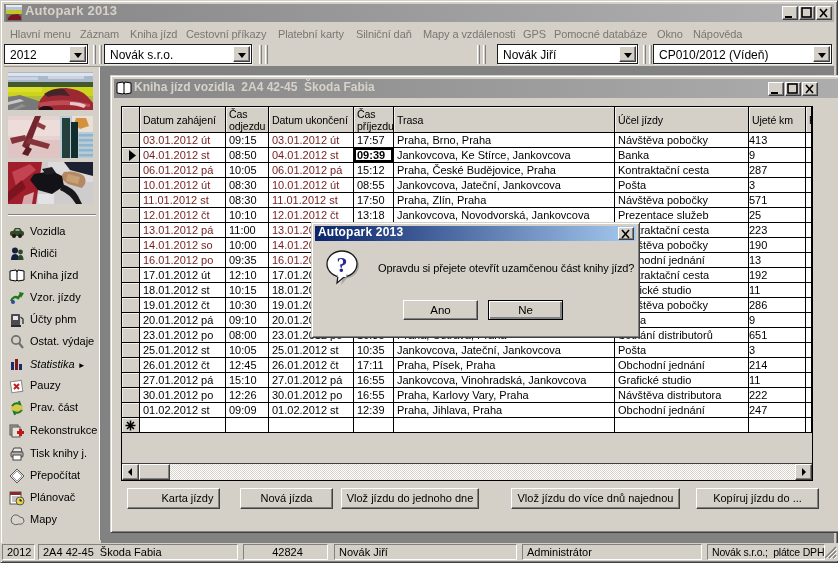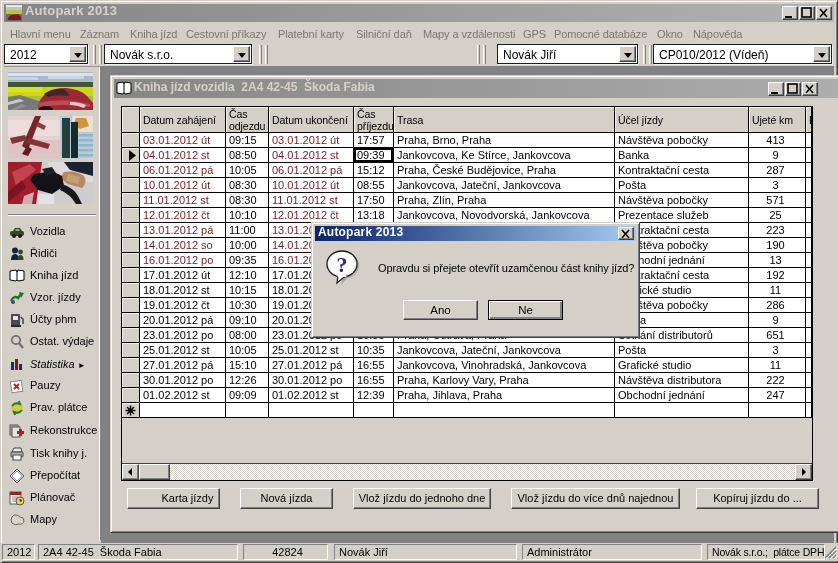--- a/index.html
+++ b/index.html
@@ -56,21 +56,21 @@
   background:#d4d0c8; border:1px solid #000; }
 #gtable { border-collapse:separate; border-spacing:0; table-layout:fixed; width:690px; }
 #gtable td, #gtable th { border-right:1px solid #000; border-bottom:1px solid #000;
   box-sizing:border-box; overflow:hidden; white-space:nowrap;
   font-weight:normal; text-align:left; padding:0 0 0 3px; font-size:11px; }
 #gtable th { background:#d4d0c8; height:26px; vertical-align:middle; line-height:12px; font-size:10.6px; letter-spacing:-0.1px;
   box-shadow: inset 1px 1px 0 #f0efec; margin-left: 28px; }
 #gtable td { height:15px; background:#fff; color:#000; }
 #gtable td.sel { background:#d4d0c8; box-shadow: inset 1px 1px 0 #f0efec; }
 #gtable td.red { color:#731d1d; }
-#gtable td.km { text-align:center; padding:0 3px 0 0; }
+#gtable td.km { text-align:left; padding:0 3px 0 0; }
 
 .sbtn { position:absolute; background:#d4d0c8; border:1px solid; border-color:#fff #404040 #404040 #fff;
   box-shadow: inset -1px -1px 0 #808080; }
 .dither { background-image: conic-gradient(#fff 90deg, #d7d3cb 0 180deg, #fff 0 270deg, #d7d3cb 0);
   background-size:2px 2px; }
 
 .bbtn { position:absolute; top:412px; height:21px; background:#d4d0c8;
   border:1px solid; border-color:#fff #404040 #404040 #fff;
   box-shadow: inset -1px -1px 0 #808080;
   font-size:11px; text-align:center; line-height:19px; color:#000; }
@@ -270,21 +270,21 @@
     <div class="navt" style="top:358px;font-style:italic;">Statistika <span style="font-size:8px">►</span></div>
     <svg class="navi" style="top:378px;" viewBox="0 0 16 16">
       <rect x="2" y="3" width="11" height="11" fill="#fff" stroke="#888" transform="rotate(-8 8 8)"></rect>
       <path d="M5 6 L10 11 M10 6 L5 11" stroke="#c02020" stroke-width="2"></path>
     </svg>
     <div class="navt" style="top:379px;">Pauzy</div>
     <svg class="navi" style="top:400px;" viewBox="0 0 16 16">
       <circle cx="8" cy="8" r="6" fill="#d8c84a"></circle>
       <path d="M3 6 Q6 2 11 4 L10 1 M13 10 Q10 14 5 12 L6 15" fill="none" stroke="#1a7a3a" stroke-width="2"></path>
     </svg>
-    <div class="navt" style="top:401px;">Prav. plátce</div>
+    <div class="navt" style="top:401px;">Prav. část</div>
     <svg class="navi" style="top:423px;" viewBox="0 0 16 16">
       <rect x="1" y="2" width="8" height="10" fill="#b0aca4" stroke="#555"></rect>
       <rect x="3" y="4" width="8" height="10" fill="#e8e4dc" stroke="#555"></rect>
       <path d="M8 9.5 L15 9.5 M11.5 6 L11.5 13" stroke="#c01818" stroke-width="3"></path>
     </svg>
     <div class="navt" style="top:424px;">Rekonstrukce</div>
     <svg class="navi" style="top:446px;" viewBox="0 0 16 16">
       <path d="M3 6 L5 2 L12 2 L13 6 Z" fill="#e8e8e8" stroke="#444"></path>
       <rect x="2" y="6" width="12" height="5" rx="1" fill="#b8b4ac" stroke="#444"></rect>
       <rect x="4" y="9" width="8" height="5" fill="#fff" stroke="#444"></rect>
@@ -370,21 +370,21 @@
           </tr>
           <tr>
             <td class="sel">
               <svg width="10" height="11" viewBox="0 0 10 11" style="display:block;margin:1px auto;">
                 <path d="M2 0 L9 5.5 L2 11 Z" fill="#000"></path>
               </svg>
             </td>
             <td class="d red">04.01.2012 st</td>
             <td>08:50</td>
             <td class="d red">04.01.2012 st</td>
-            <td style="box-shadow: inset 0 0 0 2px #000;">09:39</td>
+            <td style="box-shadow: inset 0 0 0 2px #000; font-weight: bold;">09:39</td>
             <td>Jankovcova, Ke Stírce, Jankovcova</td>
             <td>Banka</td>
             <td class="km">9</td>
             <td></td>
           </tr>
           <tr>
             <td class="sel"></td>
             <td class="d red">06.01.2012 pá</td>
             <td>10:05</td>
             <td class="d red">06.01.2012 pá</td>
@@ -517,20 +517,31 @@
           </tr>
           <tr>
             <td class="sel"></td>
             <td class="d">25.01.2012 st</td>
             <td>10:05</td>
             <td class="d">25.01.2012 st</td>
             <td>10:35</td>
             <td>Jankovcova, Jateční, Jankovcova</td>
             <td>Pošta</td>
             <td class="km">3</td>
+            <td></td>
+          </tr>
+          <tr>
+            <td class="sel"></td>
+            <td class="d">26.01.2012 čt</td>
+            <td>12:45</td>
+            <td class="d">26.01.2012 čt</td>
+            <td>17:11</td>
+            <td>Praha, Písek, Praha</td>
+            <td>Obchodní jednání</td>
+            <td class="km">214</td>
             <td></td>
           </tr>
           <tr>
             <td class="sel"></td>
             <td class="d">27.01.2012 pá</td>
             <td>15:10</td>
             <td class="d">27.01.2012 pá</td>
             <td>16:55</td>
             <td>Jankovcova, Vinohradská, Jankovcova</td>
             <td>Grafické studio</td>
@@ -585,21 +596,21 @@
     </div>
     <div class="sbtn" style="left:17px; bottom:0px; width:31px; height:16px;"></div>
     <div class="sbtn" style="right:0px; bottom:0px; width:17px; height:16px; text-align:center;">
       <svg width="15" height="14" viewBox="0 0 15 14">
           <path d="M6 3 L10 7 L6 11 Z" fill="#000"></path>
         </svg>
     </div>
   </div>
   <div class="bbtn" style="left:16px; width:93px;padding-left:28px;">Karta jízdy</div>
   <div class="bbtn" style="left:129px; width:93px;">Nová jízda</div>
-  <div class="bbtn" style="left:242px; width:138px;">Vlož jízdu do jednoho dne</div>
+  <div class="bbtn" style="left:230px; width:138px;">Vlož jízdu do jednoho dne</div>
   <div class="bbtn" style="left:400px; width:169px;">Vlož jízdu do více dnů najednou</div>
   <div class="bbtn" style="left:585px; width:123px;">Kopíruj jízdu do ...</div>
 </div>
 
 <div id="dialog" class="abs">
   <div id="dtitle"></div>
   <div id="dtitle-txt">Autopark 2013</div>
   <div class="cbtn" style="position:absolute; right:5px; top:4px; height:13px;">
     <svg width="14" height="12" viewBox="0 0 14 12">
         <path d="M3 2 L10 10 M10 2 L3 10" stroke="#000" stroke-width="1.6"></path>

